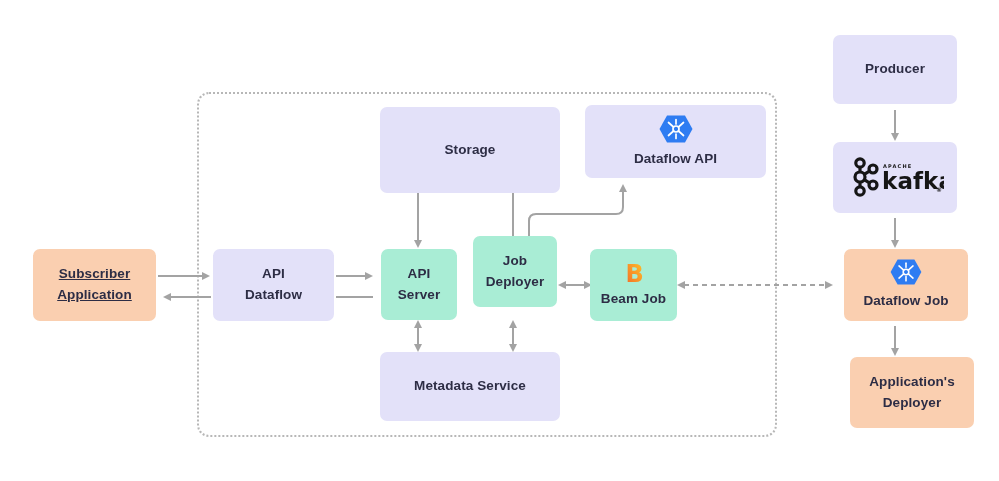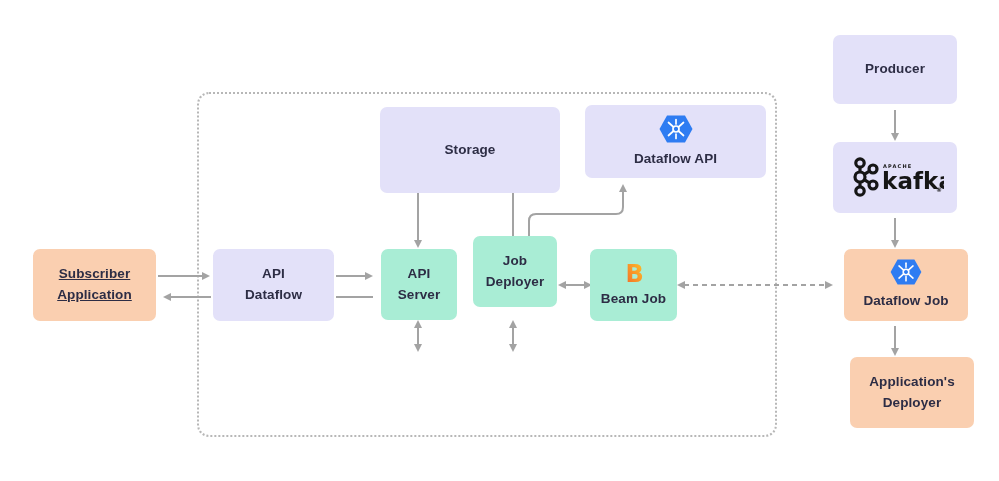--- a/index.html
+++ b/index.html
@@ -105,20 +105,23 @@
         <linearGradient id="beamg" x1="0" y1="1" x2="1" y2="0">
           <stop offset="0" style="stop-color:var(--beam_orange,#f26628);"></stop>
           <stop offset="1" style="stop-color:var(--beam_amber,#ffc829);"></stop>
         </linearGradient>
       </defs>
       <text class="beam-letter" x="3.5" y="21" font-size="24" fill="url(#beamg)">B</text>
     </svg>
     <span>Beam Job</span>
   </div>
 
+  <div class="node lavender" style="left:380px;top:352px;width:180px;height:69px;">
+    <span>Metadata Service</span>
+  </div>
 
   <div class="node lavender" style="left:833px;top:35px;width:124px;height:69px;">
     <span>Producer</span>
   </div>
 
   <div class="node lavender" style="left:833px;top:142px;width:124px;height:71px;">
     <svg width="98" height="46" viewBox="0 0 98 46">
       <g class="kstroke">
         <circle cx="14" cy="8" r="4.2"></circle>
         <circle cx="14" cy="22" r="5"></circle>

